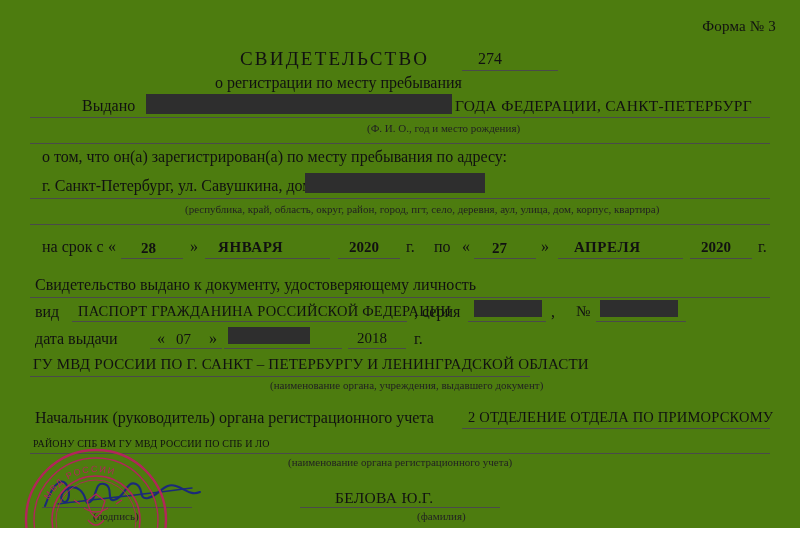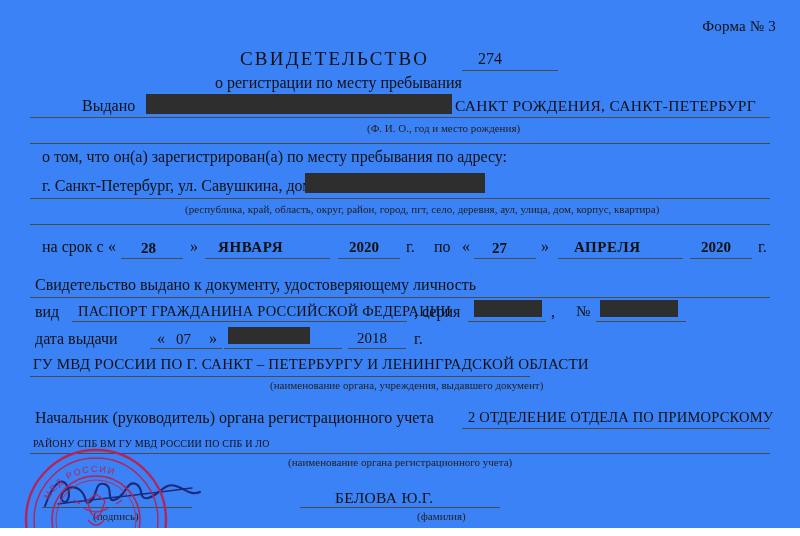--- a/index.html
+++ b/index.html
@@ -8,21 +8,21 @@
     background: #ffffff;
   }
   body {
     font-family: "Liberation Serif", serif;
     color: #111111;
   }
   #page {
     position: relative;
     width: 800px;
     height: 536px;
-    background: #3b82f6;
+    background: #4d7c0f;
     overflow: hidden;
   }
   .form-no {
     position: absolute;
     top: 18px;
     right: 24px;
     font-size: 15px;
     letter-spacing: 0.2px;
   }
   .title {
@@ -168,21 +168,21 @@
 
   <div class="form-no">Форма № 3</div>
 
   <div class="title">СВИДЕТЕЛЬСТВО</div>
   <div class="title-num">274</div>
   <div class="rule title-num-rule"></div>
   <div class="subtitle">о регистрации по месту пребывания</div>
 
   <div class="lbl row-vydano-label">Выдано</div>
   <div class="redact redact-vydano"></div>
-  <div class="lbl vydano-tail">САНКТ РОЖДЕНИЯ, САНКТ-ПЕТЕРБУРГ</div>
+  <div class="lbl vydano-tail">ГОДА ФЕДЕРАЦИИ, САНКТ-ПЕТЕРБУРГ</div>
   <div class="rule rule-vydano"></div>
   <div class="small lbl cap-fio">(Ф. И. О., год и место рождения)</div>
 
   <div class="rule rule-2"></div>
   <div class="lbl row-otom">о том, что он(а) зарегистрирован(а) по месту пребывания по адресу:</div>
 
   <div class="lbl row-addr">г. Санкт-Петербург, ул. Савушкина, дом</div>
   <div class="redact redact-addr"></div>
   <div class="rule rule-3"></div>
   <div class="small lbl cap-addr">(республика, край, область, округ, район, город, пгт, село, деревня, аул, улица, дом, корпус, квартира)</div>

